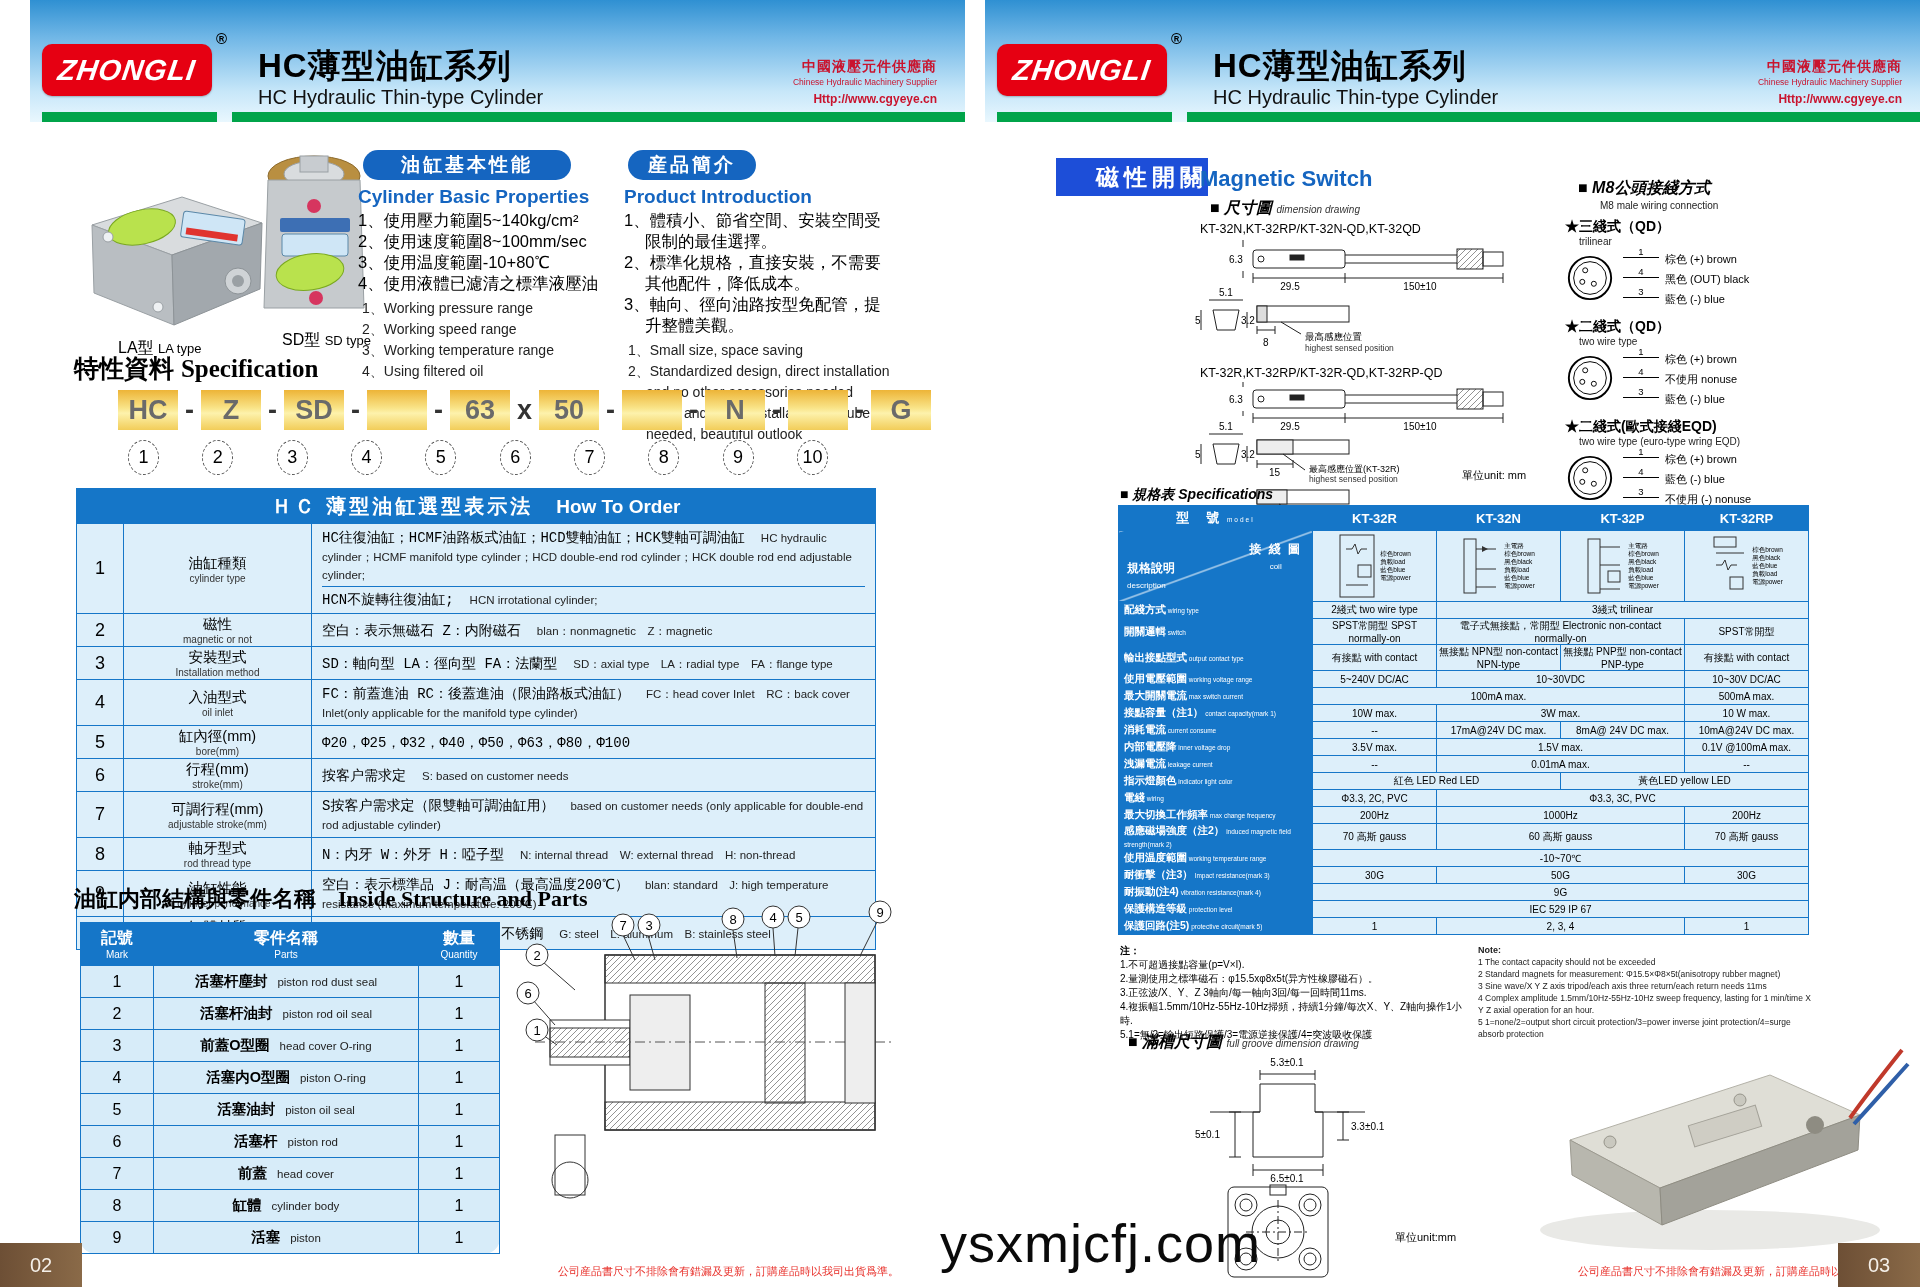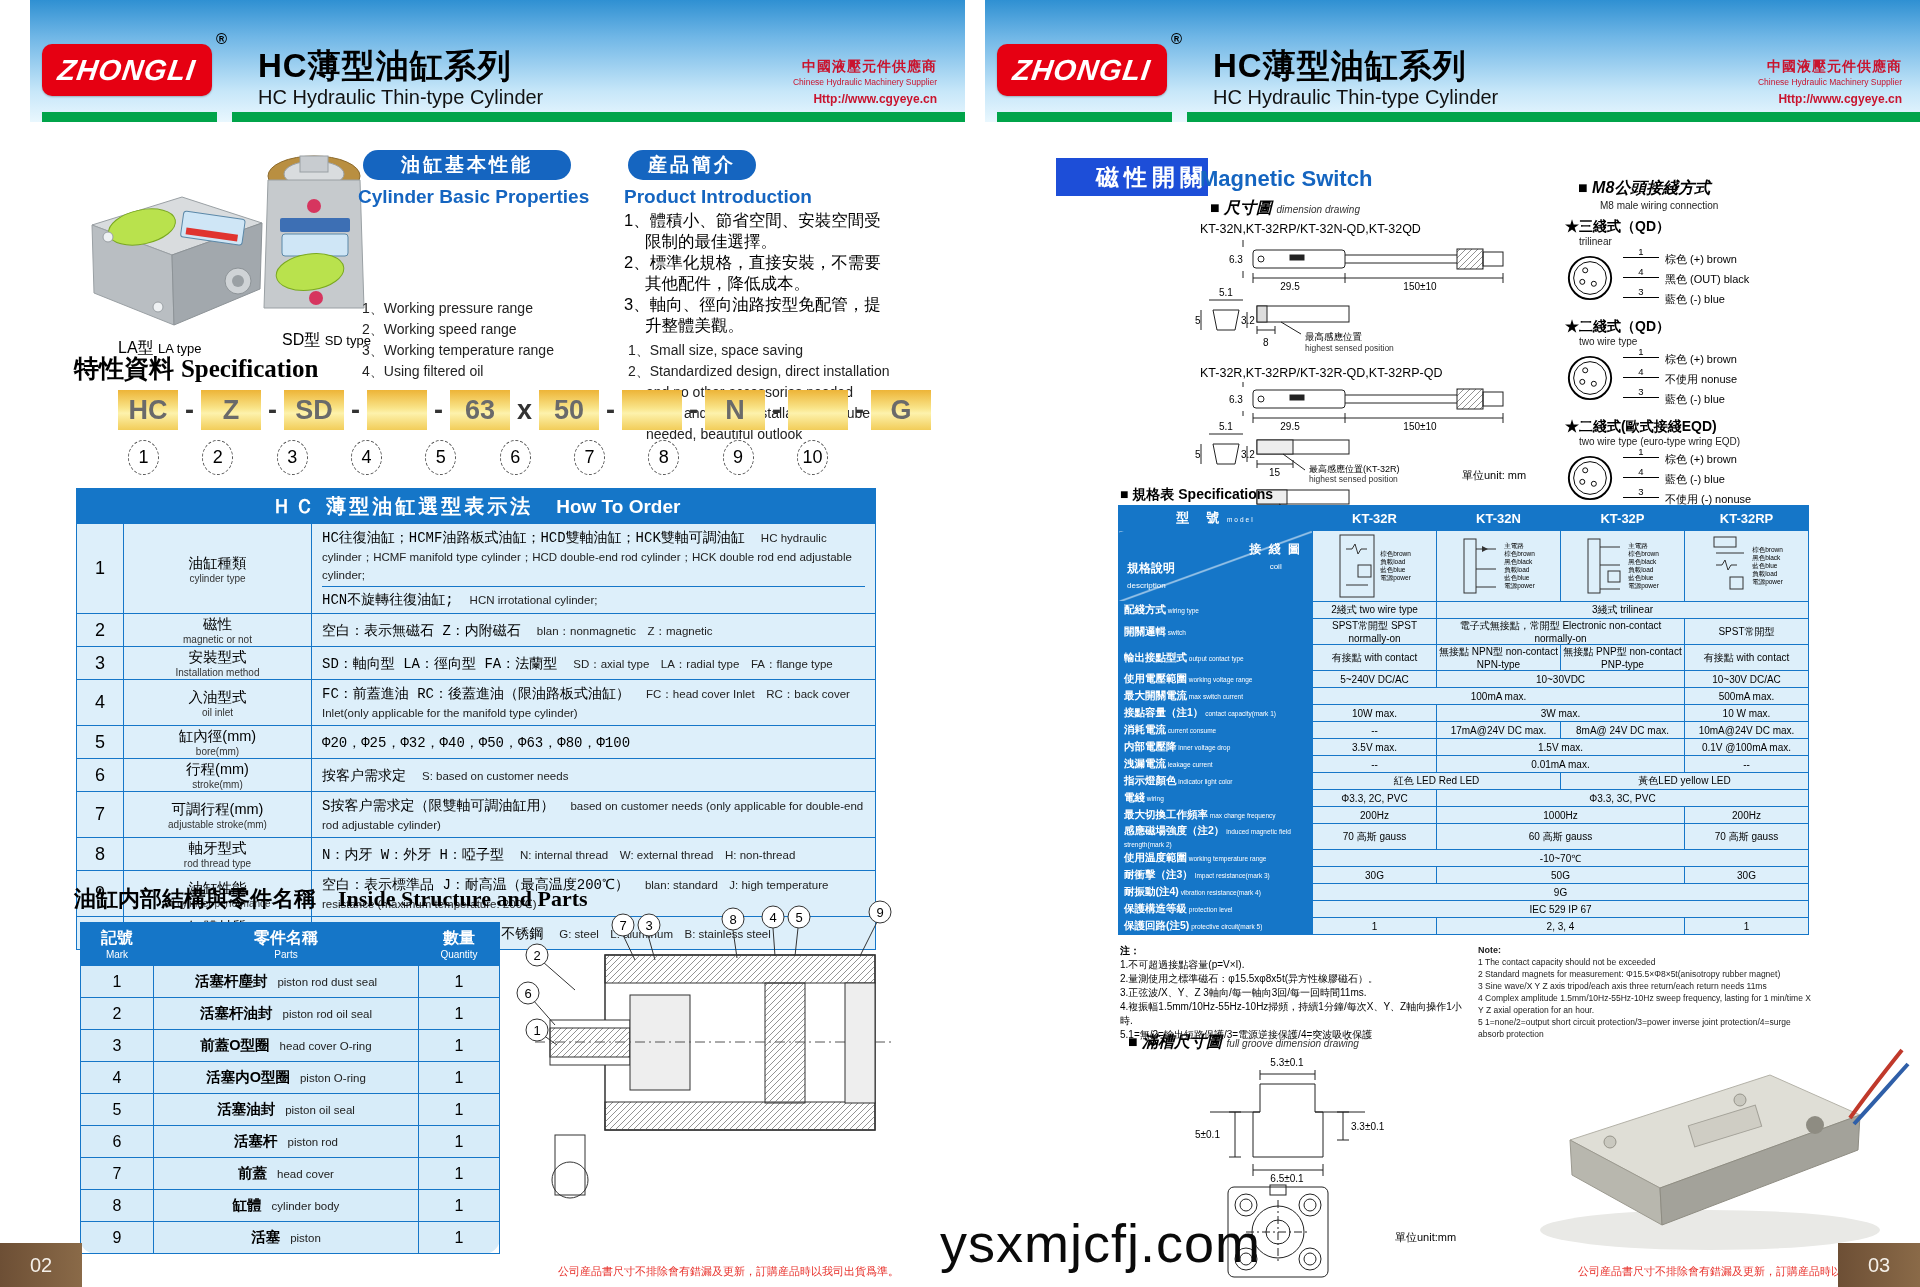--- a/index.html
+++ b/index.html
@@ -66,21 +66,21 @@
   
   .m8-group{margin-bottom:12px;}
   .m8-name{font-size:14px;font-weight:bold;color:#000;}
   .m8-name-en{font-size:10px;color:#222;margin-left:14px;}
   .m8-body{display:flex;align-items:center;gap:8px;margin-top:2px;}
   .m8-pins{display:flex;flex-direction:column;gap:3px;}
   .pin-row{position:relative;padding-left:42px;height:17px;}
   .pin-no{position:absolute;left:0;top:-3px;width:36px;text-align:center;border-bottom:1px solid #000;font-size:9.5px;}
   .pin-label{font-size:11px;white-space:nowrap;}
   
-  .st-title{position:absolute;font-size:14px;font-weight:bold;color:#000;}
+  .st-title{position:absolute;font-size:14px;font-weight:bold;color:#000;font-style:italic;}
   .st{position:absolute;border-collapse:collapse;background:#ddeffa;table-layout:fixed;}
   .st td{border:1px solid #1576c8;text-align:center;font-size:10px;color:#000;padding:0 2px;height:16px;overflow:hidden;}
   .st .st-modelhead,.st .st-model{background:#1576c8;color:#fff;height:24px;}
   .st .st-modelhead{font-size:13px;font-weight:bold;letter-spacing:2px;}
   .st .st-model{font-size:13px;font-weight:bold;}
   .st .slabel{background:#1576c8;color:#fff;text-align:left;padding-left:5px;}
   .sl-cn{font-size:10.5px;font-weight:bold;}
   .sl-en{font-size:6.5px;font-weight:normal;}
   .diag-label-cell{background-color:#1576c8;position:relative;height:100px;background-image:linear-gradient(to bottom right,transparent calc(50% - 1px),#fff calc(50%),transparent calc(50% + 1px));}
   .dl-top{position:absolute;top:10px;right:10px;color:#fff;text-align:center;font-size:12px;font-weight:bold;letter-spacing:2px;}
@@ -158,20 +158,26 @@
     <circle cx="62" cy="58" r="7" fill="#d6355f"></circle>
     <rect x="28" y="70" width="70" height="14" rx="2" fill="#3d6fb4"></rect>
     <rect x="30" y="86" width="66" height="22" rx="3" fill="#cfe6f6" stroke="#5b88a8"></rect>
     <ellipse cx="58" cy="124" rx="34" ry="18" fill="#b9e24d" stroke="#7aa820" transform="rotate(-8 58 124)"></ellipse>
     <circle cx="64" cy="150" r="7" fill="#d6355f"></circle>
   </svg>
   <div class="ph-label" style="left:282px;top:330px;"><span>SD型</span> <small>SD type</small></div>
 
   <div class="pill" style="left:363px;top:150px;width:208px;">油缸基本性能</div>
   <div class="sec-en" style="left:358px;top:186px;">Cylinder Basic Properties</div>
+  <div class="abs" style="left:358px;top:210px;">
+      <div class="cn-line">1、使用壓力範圍5~140kg/cm²</div>
+      <div class="cn-line">2、使用速度範圍8~100mm/sec</div>
+      <div class="cn-line">3、使用温度範圍-10+80℃</div>
+      <div class="cn-line">4、使用液體已濾清之標準液壓油</div>
+    </div>
   <div class="abs" style="left:362px;top:298px;">
       <div class="en-line">1、Working pressure range</div>
       <div class="en-line">2、Working speed range</div>
       <div class="en-line">3、Working temperature range</div>
       <div class="en-line">4、Using filtered oil</div>
     </div>
 
   <div class="pill" style="left:628px;top:150px;width:128px;">産品簡介</div>
   <div class="sec-en" style="left:624px;top:186px;">Product Introduction</div>
   <div class="abs" style="left:624px;top:210px;">

